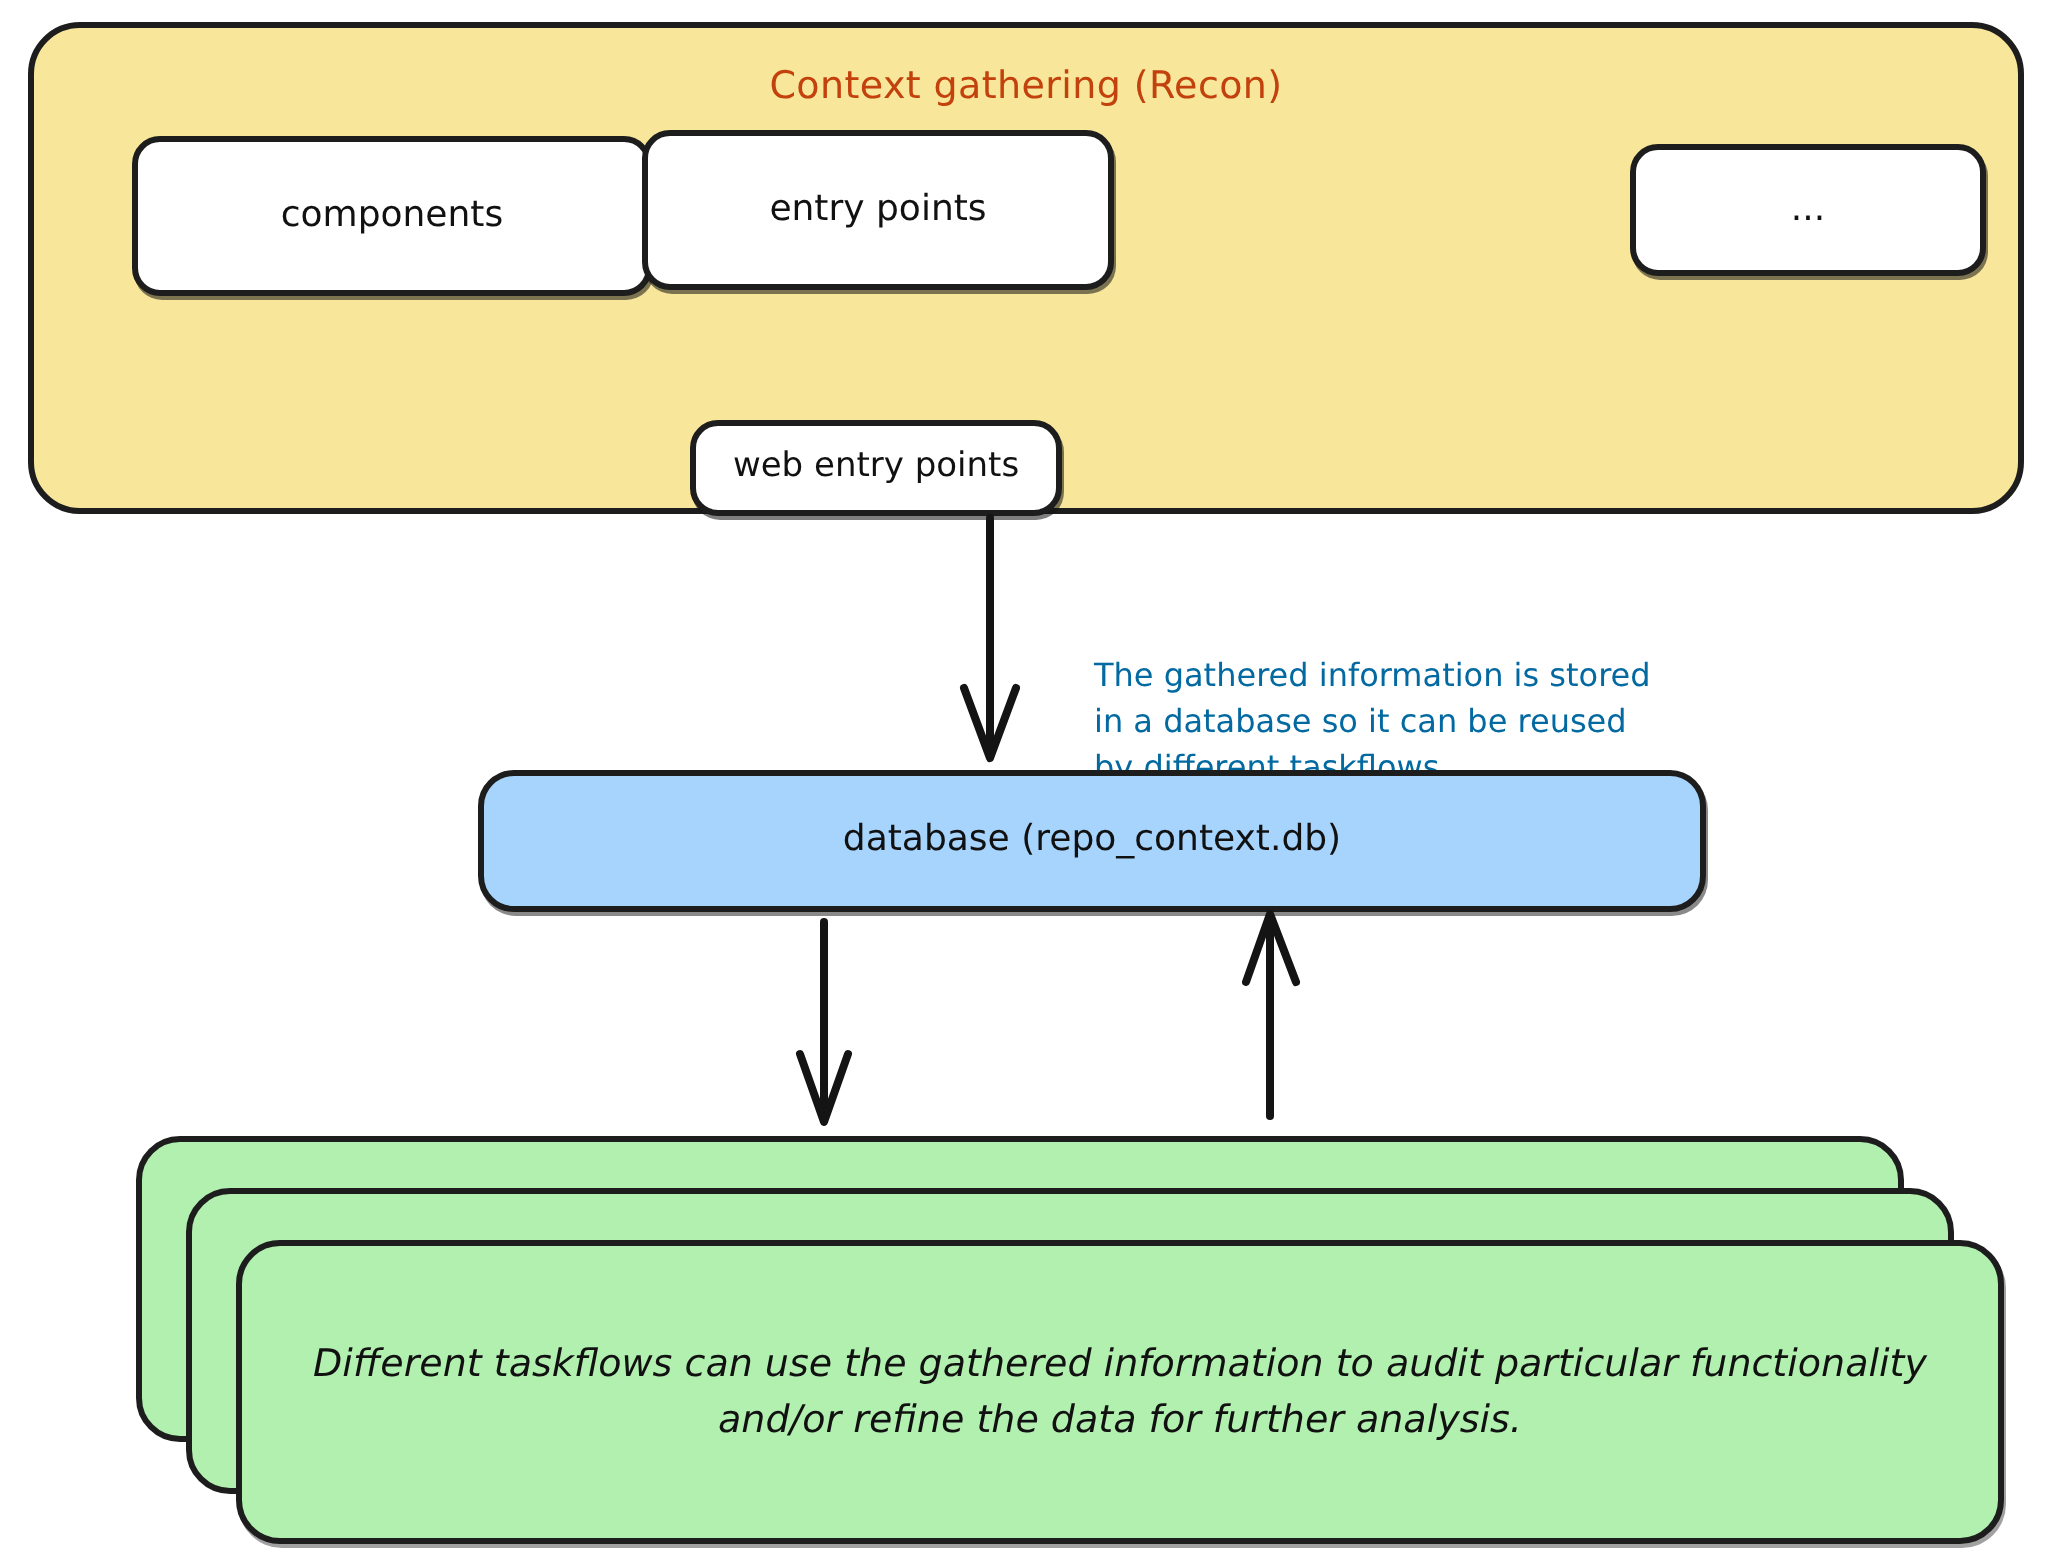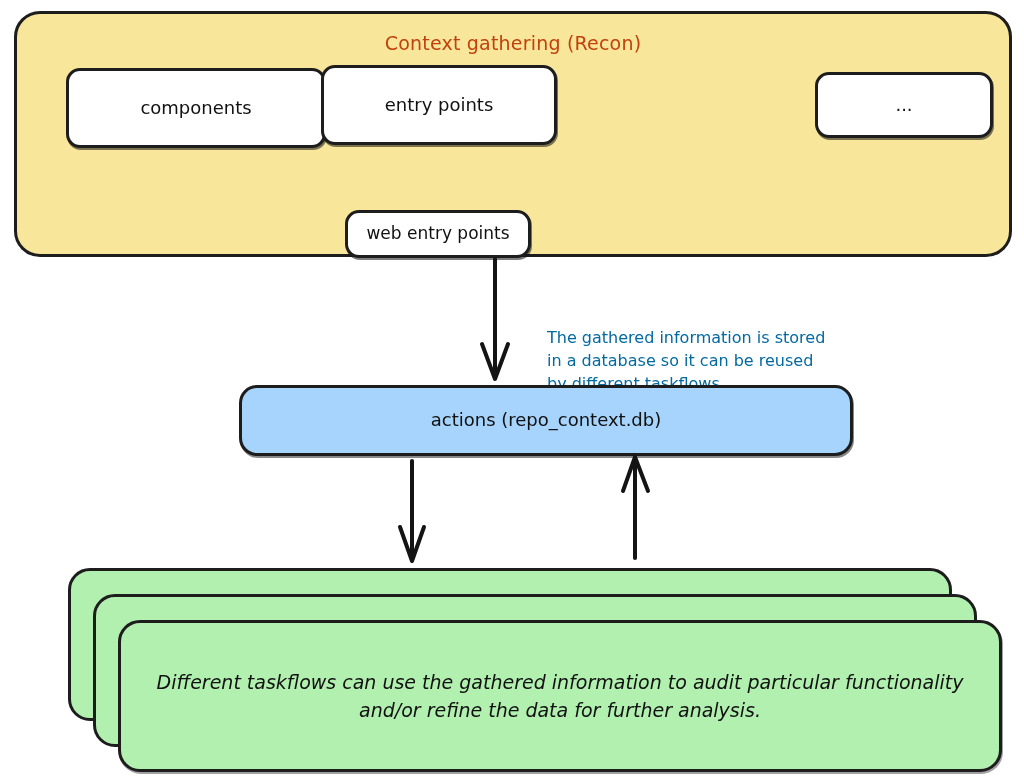--- a/index.html
+++ b/index.html
@@ -142,21 +142,21 @@
 
     <div class="box chip chip-ellipsis">...</div>
 
     <div class="box chip chip-web">web entry points</div>
   </div>
 
   <div class="annotation">The gathered information is stored
 in a database so it can be reused
 by different taskflows.</div>
 
-  <div class="box database-box">actions (repo_context.db)</div>
+  <div class="box database-box">database (repo_context.db)</div>
 
   <div class="stack-card stack-back"></div>
   <div class="stack-card stack-middle"></div>
   <div class="stack-card stack-front">
     <div class="stack-front-text">Different taskflows can use the gathered information to audit particular functionality and/or refine the data for further analysis.</div>
   </div>
 
   <svg class="arrow-layer" viewBox="0 0 1024 779">
 
     <g>

